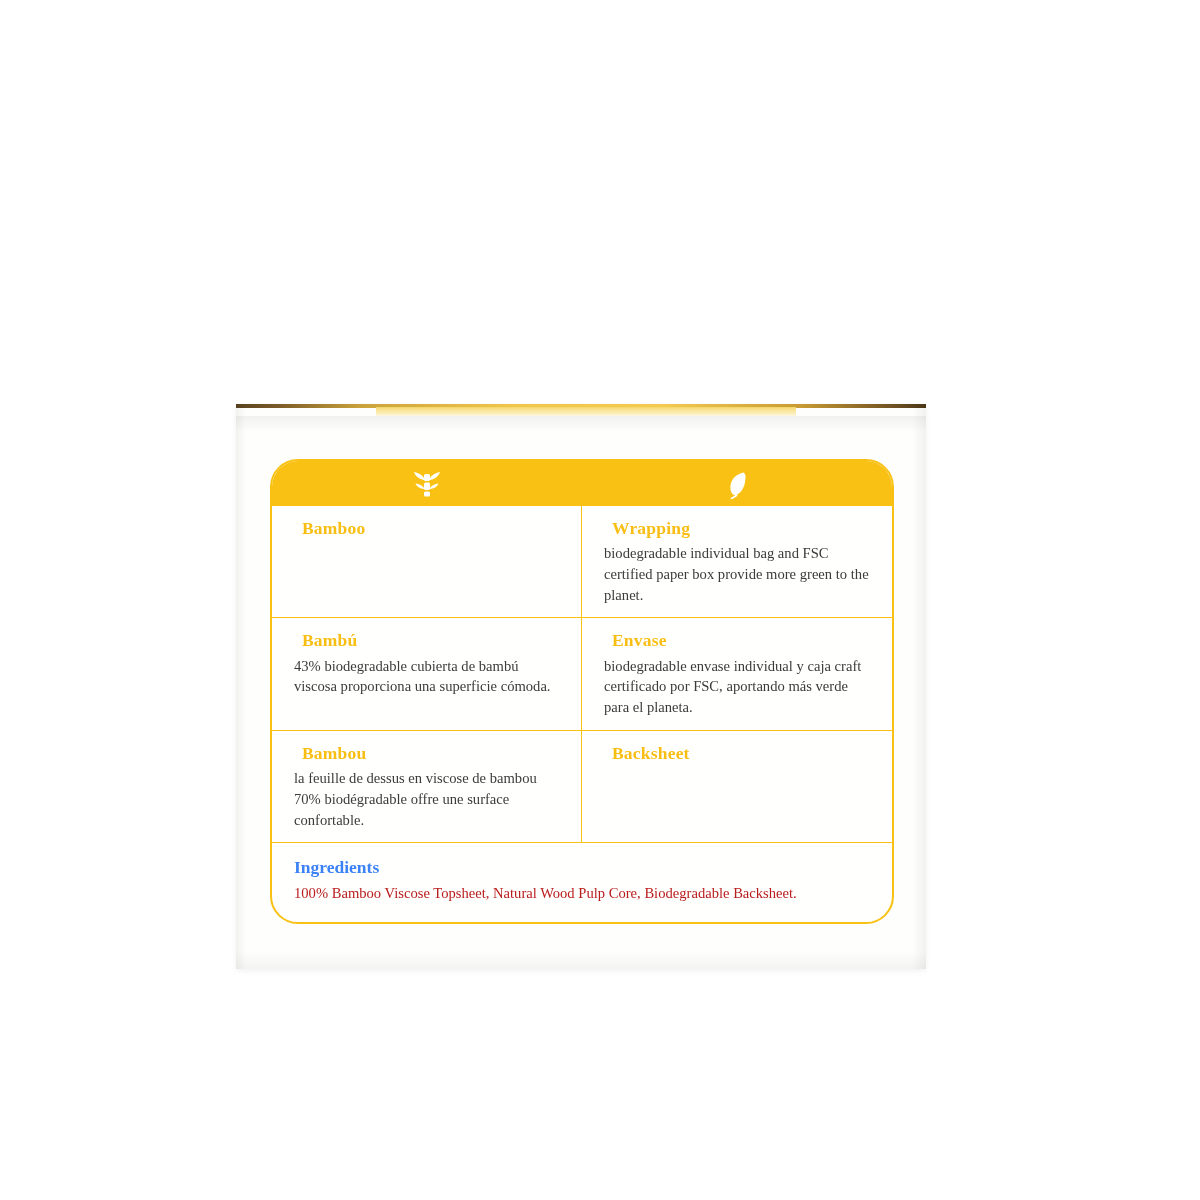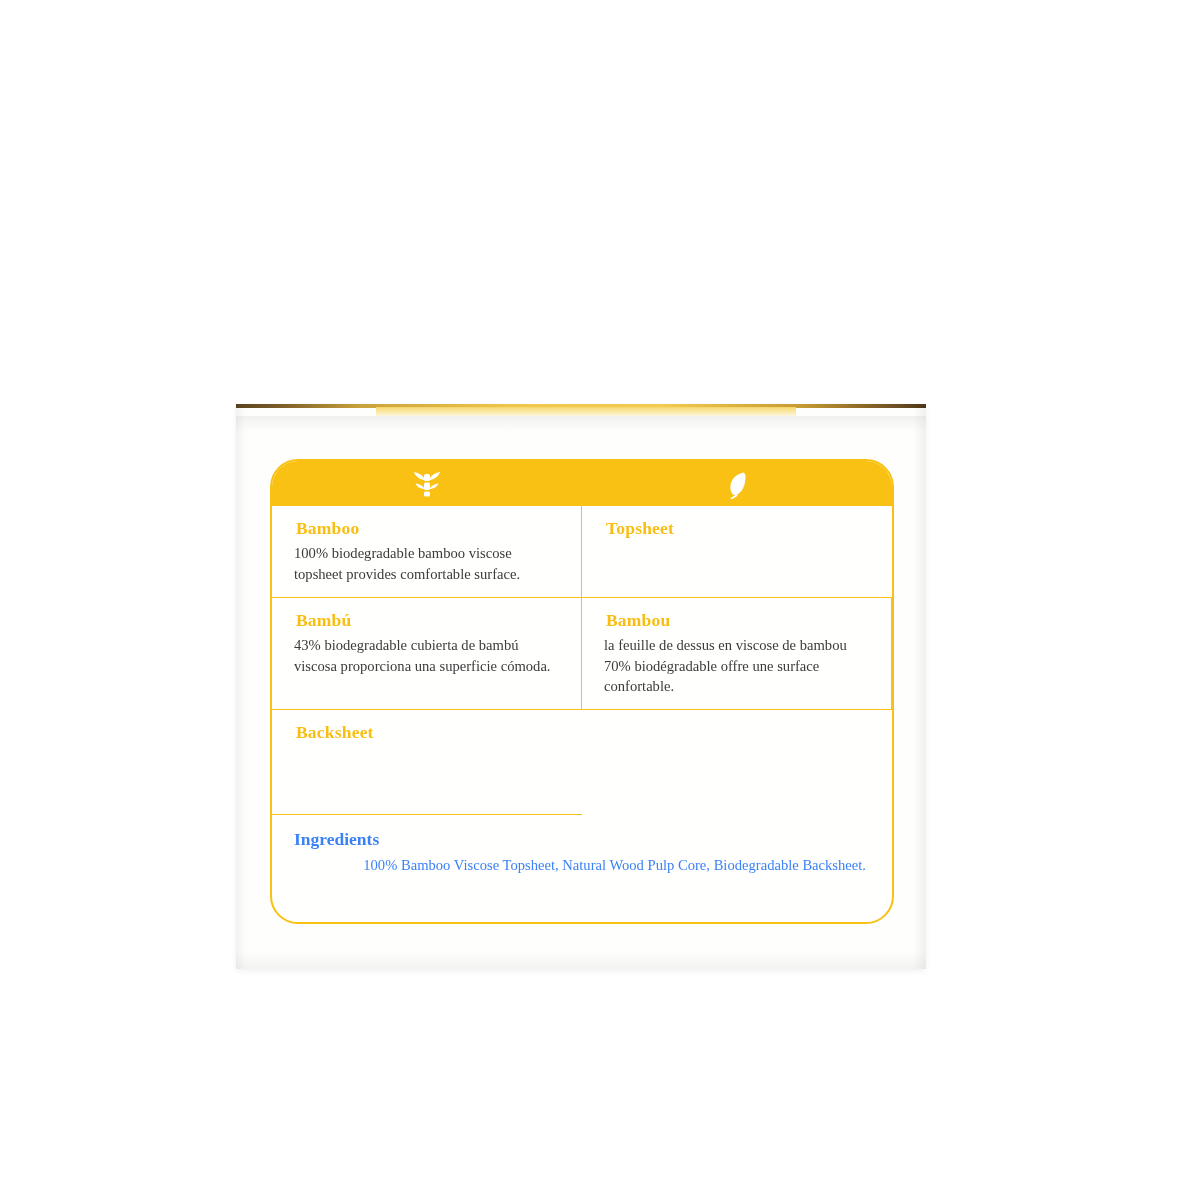--- a/index.html
+++ b/index.html
@@ -116,21 +116,21 @@
     border-bottom: 1.5px solid #F9C114;
   }
   .cell.left {
     border-right: 1.5px solid #F9C114;
   }
   .cell .title {
     color: #F9BE13;
     font-size: 17.5px;
     font-weight: bold;
     letter-spacing: .2px;
-    margin: 0 0 5px 2px;
+    margin: 0 0 5px 8px;
     line-height: 1.1;
   }
   .cell .body {
     color: #3b3b3b;
     font-size: 14.6px;
     line-height: 1.42;
     margin: 0;
   }
 
   .cell.r1 { min-height: 88px; }
@@ -142,25 +142,24 @@
     width: 100%;
     padding: 14px 26px 14px 22px;
   }
   .ingredients .title {
     color: #3b82f6;
     font-size: 17.5px;
     font-weight: bold;
     margin: 0 0 5px 0;
   }
   .ingredients .body {
-    color: #3b82f6;
+    color: #b91c1c;
     font-size: 14.6px;
     line-height: 1.42;
     margin: 0;
-    text-align: right;
   }
 </style>
 </head>
 <body>
 
 <div class="scene">
 
   <div class="box">
     <div class="box-top-seam"></div>
     <div class="box-top-flap"></div>
@@ -192,29 +191,33 @@
               <path d="M12.5 26.5 L7.5 29.5" stroke="#ffffff" stroke-width="1.8" stroke-linecap="round"></path>
             </svg>
           </span>
         </div>
       </div>
 
       <div class="grid">
 
         <div class="cell left r1">
           <p class="title">Bamboo</p>
-          <p class="body">100% biodegradable bamboo viscose topsheet provides comfortable surface.</p>
         </div>
         <div class="cell r1">
-          <p class="title">Topsheet</p>
+          <p class="title">Wrapping</p>
+          <p class="body">biodegradable individual bag and FSC certified paper box provide more green to the planet.</p>
         </div>
 
         <div class="cell left r2">
           <p class="title">Bambú</p>
           <p class="body">43% biodegradable cubierta de bambú viscosa proporciona una superficie cómoda.</p>
+        </div>
+        <div class="cell r2">
+          <p class="title">Envase</p>
+          <p class="body">biodegradable envase individual y caja craft certificado por FSC, aportando más verde para el planeta.</p>
         </div>
 
         <div class="cell left r3">
           <p class="title">Bambou</p>
           <p class="body">la feuille de dessus en viscose de bambou 70% biodégradable offre une surface confortable.</p>
         </div>
         <div class="cell r3">
           <p class="title">Backsheet</p>
         </div>
 

